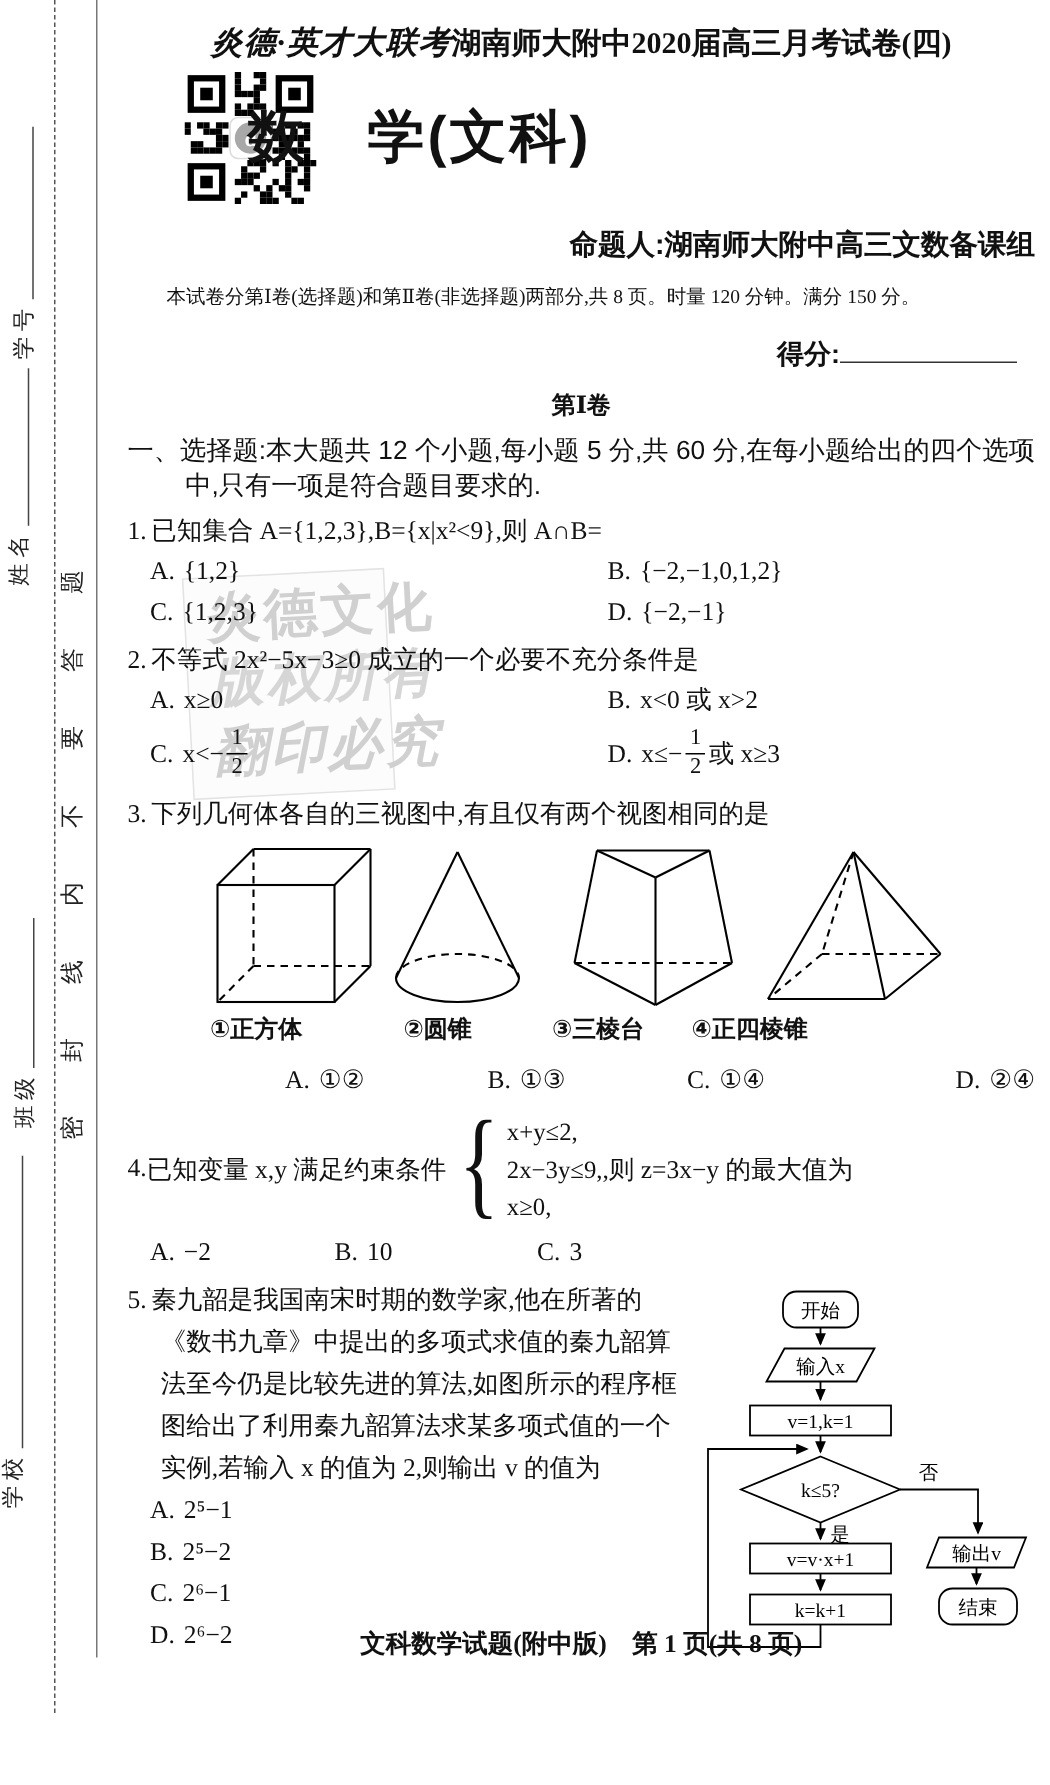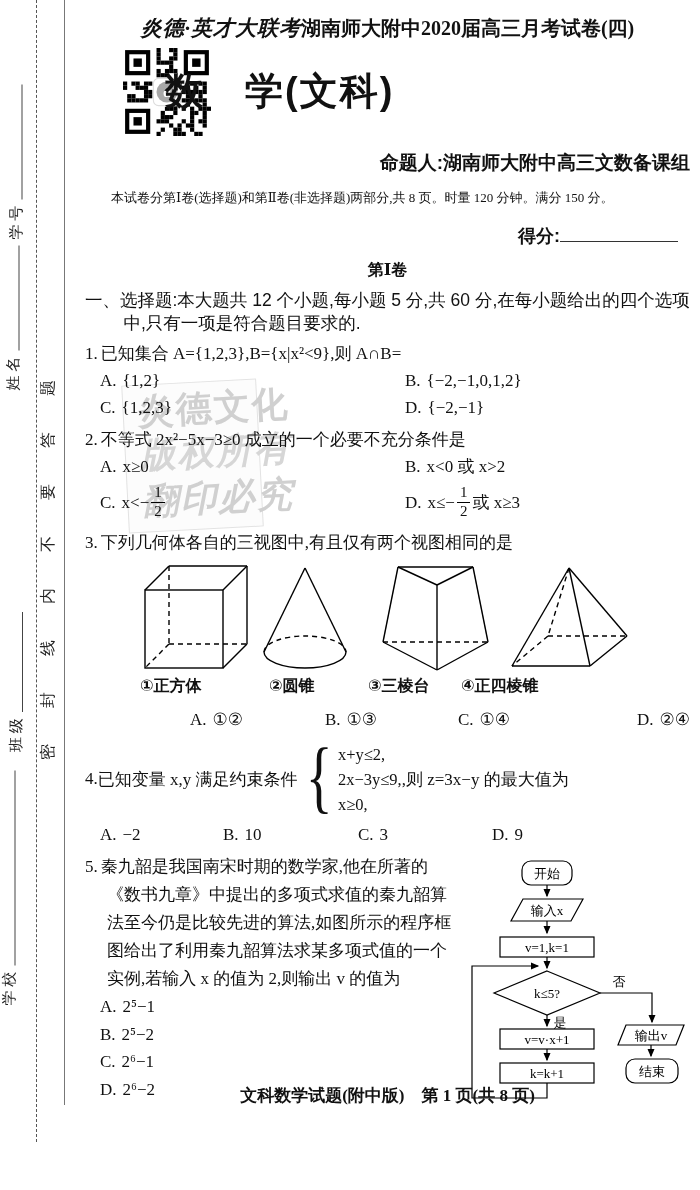--- a/index.html
+++ b/index.html
@@ -408,21 +408,20 @@
         <div>x+y≤2,</div>
         <div>2x−3y≤9,</div>
         <div>x≥0,</div>
       </span>
       <span>,则 z=3x−y 的最大值为</span>
     </div>
     <div class="opts4b">
       <div><span class="optlabel">A.</span><span>−2</span></div>
       <div><span class="optlabel">B.</span><span>10</span></div>
       <div><span class="optlabel">C.</span><span>3</span></div>
-      <div><span class="optlabel">D.</span><span>9</span></div>
     </div>
   </div>
 
   <div class="q q5">
     <div class="q5left">
       <div class="stem"><span class="qnum">5.</span><span>秦九韶是我国南宋时期的数学家,他在所著的《数书九章》中提出的多项式求值的秦九韶算法至今仍是比较先进的算法,如图所示的程序框图给出了利用秦九韶算法求某多项式值的一个实例,若输入 x 的值为 2,则输出 v 的值为</span></div>
       <div class="q5opt"><span class="optlabel">A.</span><span>2⁵−1</span></div>
       <div class="q5opt"><span class="optlabel">B.</span><span>2⁵−2</span></div>
       <div class="q5opt"><span class="optlabel">C.</span><span>2⁶−1</span></div>
       <div class="q5opt"><span class="optlabel">D.</span><span>2⁶−2</span></div>

